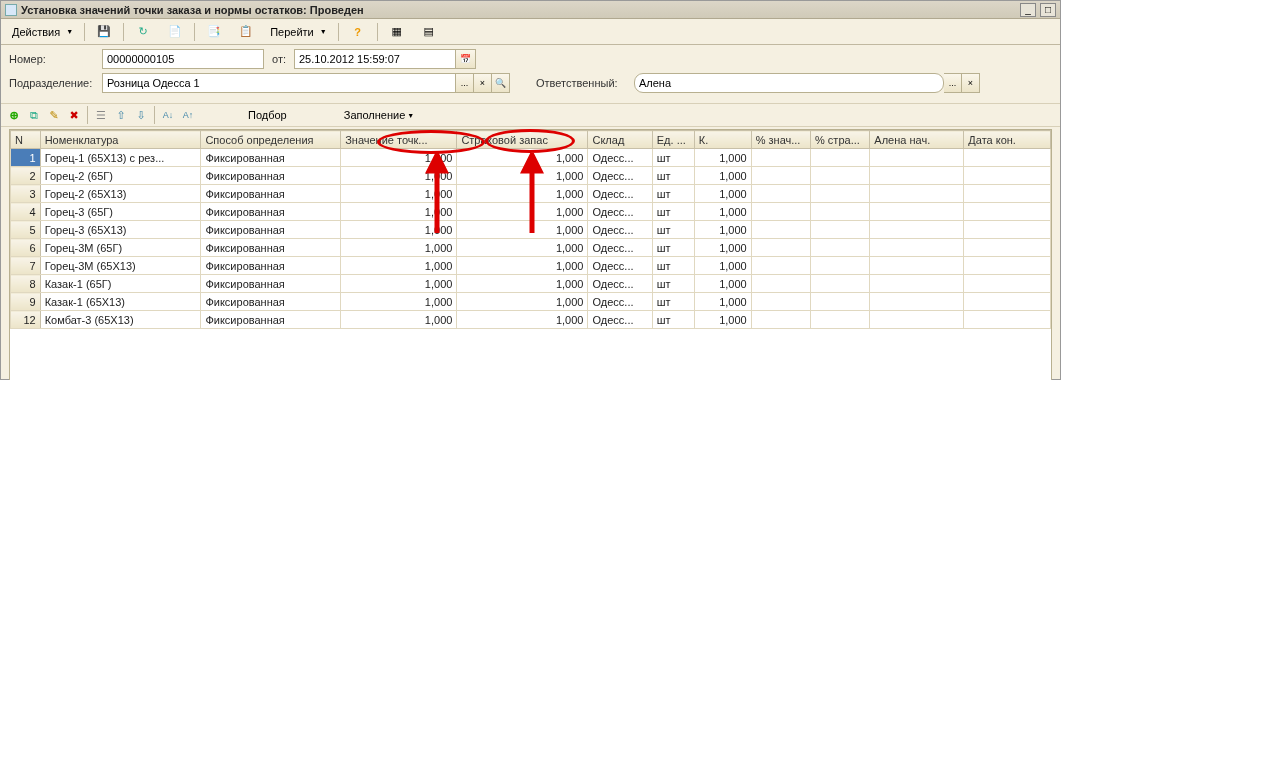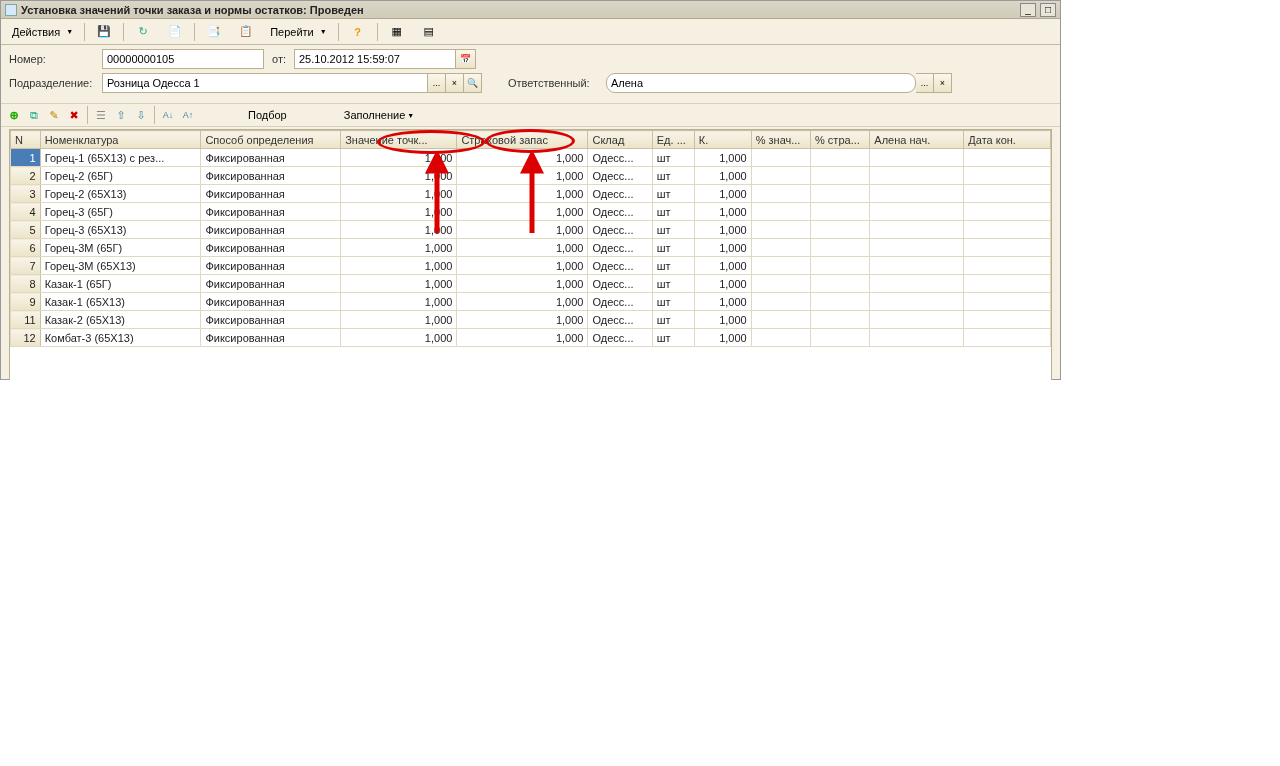--- a/index.html
+++ b/index.html
@@ -103,21 +103,21 @@
       <span class="input-wrap">
         <input class="form-input" style="width: 162px;" value="25.10.2012 15:59:07">
         <button class="input-btn input-btn-cal">
             <span>📅</span>
           </button>
       </span>
     </div>
     <div class="form-row">
       <span class="form-label" style="width:85px">Подразделение:</span>
       <span class="input-wrap">
-        <input class="form-input" style="width: 326px;" value="Розница Одесса 1">
+        <input class="form-input" style="width: 354px;" value="Розница Одесса 1">
         <button class="input-btn">...</button>
         <button class="input-btn">×</button>
         <button class="input-btn">
             <span>🔍</span>
           </button>
       </span>
       <span class="form-label" style="margin-left:18px;width:90px">Ответственный:</span>
       <span class="input-wrap">
         <input class="form-input" style="width: 310px; border-radius: 9px;" value="Алена">
         <button class="input-btn">...</button>
@@ -300,34 +300,20 @@
             <td class="num">1,000</td>
             <td>Одесс...</td>
             <td>шт</td>
             <td class="num">1,000</td>
             <td></td>
             <td></td>
             <td></td>
             <td></td>
           </tr>
           <tr>
-            <td>11</td>
-            <td>Казак-2 (65X13)</td>
-            <td>Фиксированная</td>
-            <td class="num">1,000</td>
-            <td class="num">1,000</td>
-            <td>Одесс...</td>
-            <td>шт</td>
-            <td class="num">1,000</td>
-            <td></td>
-            <td></td>
-            <td></td>
-            <td></td>
-          </tr>
-          <tr>
             <td>12</td>
             <td>Комбат-3 (65X13)</td>
             <td>Фиксированная</td>
             <td class="num">1,000</td>
             <td class="num">1,000</td>
             <td>Одесс...</td>
             <td>шт</td>
             <td class="num">1,000</td>
             <td></td>
             <td></td>

